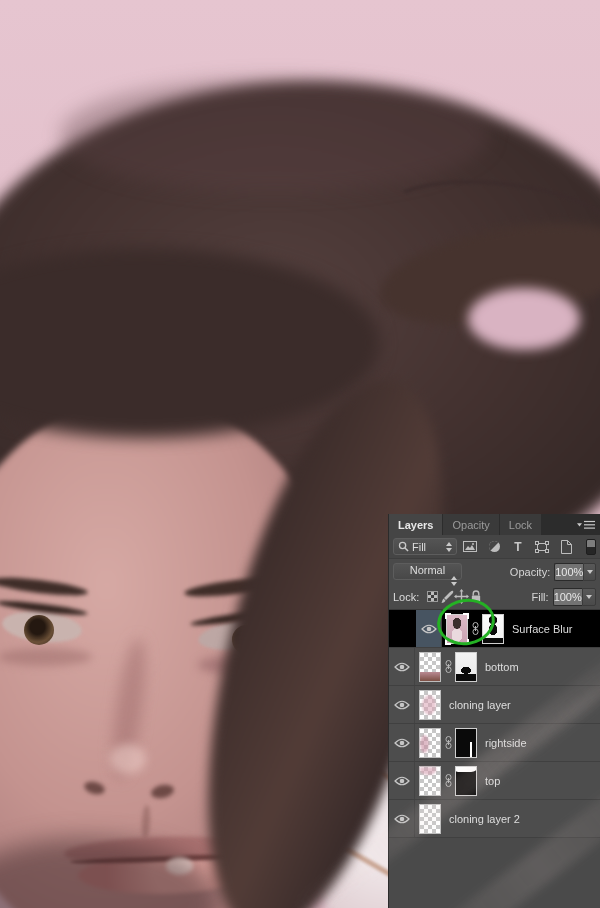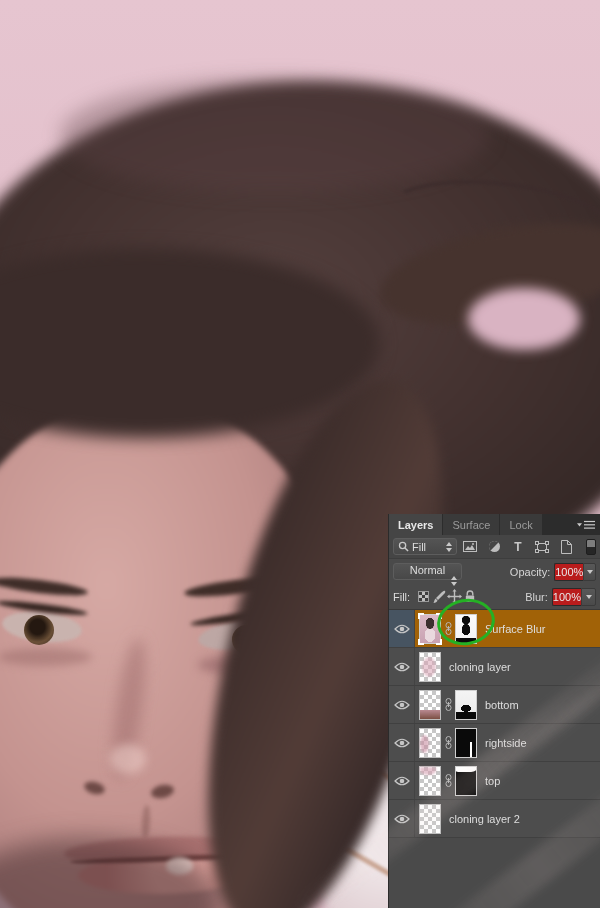--- a/index.html
+++ b/index.html
@@ -95,34 +95,34 @@
     border-top:4px solid #c9c9c9;}
   .fbtn{width:22px;height:17px;display:flex;align-items:center;justify-content:center;color:#c8c8c8;}
   .t-glyph{font-weight:bold;font-size:12px;color:#c8c8c8;}
   .ftoggle{margin-left:auto;width:10px;height:16px;border:1px solid #1e1e1e;border-radius:2px;
     background:linear-gradient(#7d7d7d 0 48%,#262626 48% 100%);}
   .blend-row,.lock-row{height:26px;display:flex;align-items:center;padding:0 4px;background:#4a4a4a;}
   .blend-row{border-top:1px solid #3d3d3d;}
   .lock-row{border-bottom:1px solid #393939;}
   .blend-combo{width:104px;flex-direction:column;}
   .rlabel{color:#d6d6d6;margin-left:auto;margin-right:4px;padding-left:48px;}
-  .vwell{width:38px;height:18px;background:#b91c1c;border:1px solid #2a2a2a;border-right:0;
+  .vwell{width:38px;height:18px;background:#737373;border:1px solid #2a2a2a;border-right:0;
     border-radius:2px 0 0 2px;display:flex;align-items:center;justify-content:center;color:#e8e8e8;}
   .vbtn{width:19px;height:18px;border:1px solid #3a3a3a;border-radius:0 2px 2px 0;
     background:linear-gradient(#585858,#4a4a4a);display:flex;align-items:center;justify-content:center;}
   .lock-label{margin-right:6px;}
   .lockbtn{width:20px;height:17px;display:flex;align-items:center;justify-content:center;color:#bdbdbd;}
   .chk-ico{width:11px;height:11px;background-color:#3f3f3f;border:1px solid #9a9a9a;
     background-image:linear-gradient(45deg,#bdbdbd 25%,transparent 25%,transparent 75%,#bdbdbd 75%),
       linear-gradient(45deg,#bdbdbd 25%,transparent 25%,transparent 75%,#bdbdbd 75%);
     background-size:6px 6px;background-position:0 0,3px 3px;}
   .rows{position:absolute;top:96px;left:0;right:0;bottom:0;overflow:hidden;}
   .lrow{height:38px;display:flex;align-items:center;background:#4d4d4d;
     border-bottom:1px solid #404040;position:relative;}
-  .lrow.selected{background:#a16207;}
+  .lrow.selected{background:#000000;padding-left:27px;}
   .eyecell{width:26px;height:100%;flex:0 0 26px;border-right:1px solid #434343;
     display:flex;align-items:center;justify-content:center;}
   .lrow.selected .eyecell{background:#475461;}
   .thumb{width:22px;height:30px;margin-left:4px;position:relative;flex:0 0 22px;}
   .checker{background-color:#fff;border:1px solid #bdbdbd;
     background-image:linear-gradient(45deg,#c7c7c7 25%,transparent 25%,transparent 75%,#c7c7c7 75%),
       linear-gradient(45deg,#c7c7c7 25%,transparent 25%,transparent 75%,#c7c7c7 75%);
     background-size:8px 8px;background-position:0 0,4px 4px;}
   .sm{position:absolute;border-radius:50%;filter:blur(1px);}
   .sm-a{left:2px;top:4px;width:14px;height:20px;background:rgba(216,160,178,.55);}
@@ -213,21 +213,21 @@
   <div class="ph ribbon2"></div>
   <div class="ph hair-right-curtain"></div>
 
   <div class="panel">
 
     <div class="tabbar">
       <div class="tab active">
           <span>Layers</span>
         </div>
       <div class="tab">
-          <span>Surface</span>
+          <span>Opacity</span>
         </div>
       <div class="tab">
           <span>Lock</span>
         </div>
       <div class="panel-menu">
         <svg width="18" height="10" viewBox="0 0 18 10">
             <path d="M0 3.2 L5 3.2 L2.5 6.4 Z" fill="#c9c9c9"></path>
             <g stroke="#c9c9c9" stroke-width="1.2">
               <line x1="7" y1="1.5" x2="18" y2="1.5"></line>
               <line x1="7" y1="4.8" x2="18" y2="4.8"></line>
@@ -294,41 +294,41 @@
       <span class="rlabel">Opacity:</span>
       <div class="vwell">
           <span>100%</span>
         </div>
       <div class="vbtn">
           <i class="tri-down"></i>
         </div>
     </div>
 
     <div class="lock-row">
-      <span class="lock-label">Fill:</span>
+      <span class="lock-label">Lock:</span>
       <div class="lockbtn">
           <i class="chk-ico"></i>
         </div>
       <div class="lockbtn">
         <svg width="14" height="14" viewBox="0 0 14 14">
             <path fill="#bdbdbd" d="M13 1c1 1-.5 2.5-1.5 3.5L6 10 4 8l5.5-5.5C10.5 1.5 12 0 13 1zM3.5 8.5 5.5 10.5c-.5 1.5-2 2.5-4 2.5.8-1 .5-3 2-4.5z"></path>
           </svg>
       </div>
       <div class="lockbtn">
         <svg width="15" height="15" viewBox="0 0 15 15">
             <path fill="#bdbdbd" d="M7.5 0 9.5 2.5 H8.2 V6.8 H12.5 V5.5 L15 7.5 12.5 9.5 V8.2 H8.2 V12.5 H9.5 L7.5 15 5.5 12.5 H6.8 V8.2 H2.5 V9.5 L0 7.5 2.5 5.5 V6.8 H6.8 V2.5 H5.5 Z"></path>
           </svg>
       </div>
       <div class="lockbtn">
         <svg width="12" height="13" viewBox="0 0 12 14">
             <path fill="none" stroke="#bdbdbd" stroke-width="1.5" d="M3 6V4a3 3 0 016 0v2"></path>
             <rect x="1.5" y="6" width="9" height="7" rx="1" fill="#bdbdbd"></rect>
           </svg>
       </div>
-      <span class="rlabel">Blur:</span>
+      <span class="rlabel">Fill:</span>
       <div class="vwell">
           <span>100%</span>
         </div>
       <div class="vbtn">
           <i class="tri-down"></i>
         </div>
     </div>
 
     <div class="rows">
 
@@ -357,33 +357,20 @@
       </div>
 
       <div class="lrow">
         <div class="eyecell">
           <svg width="16" height="10" viewBox="0 0 16 10">
               <path d="M1 5 Q8 -2.5 15 5 Q8 12.5 1 5Z" fill="none" stroke="#c6c6c6" stroke-width="1.2"></path>
               <circle cx="8" cy="5" r="2.3" fill="#c6c6c6"></circle>
             </svg>
         </div>
         <div class="thumb checker">
-            <i class="sm sm-a"></i>
-          </div>
-        <span class="lname-nomask">cloning layer</span>
-      </div>
-
-      <div class="lrow">
-        <div class="eyecell">
-          <svg width="16" height="10" viewBox="0 0 16 10">
-              <path d="M1 5 Q8 -2.5 15 5 Q8 12.5 1 5Z" fill="none" stroke="#c6c6c6" stroke-width="1.2"></path>
-              <circle cx="8" cy="5" r="2.3" fill="#c6c6c6"></circle>
-            </svg>
-        </div>
-        <div class="thumb checker">
             <i class="sm sm-b"></i>
           </div>
         <div class="chain">
           <svg width="9" height="13" viewBox="0 0 9 13">
               <rect x="2" y="0.5" width="5" height="5.5" rx="2.5" fill="none" stroke="#b5b5b5"></rect>
               <rect x="2" y="7" width="5" height="5.5" rx="2.5" fill="none" stroke="#b5b5b5"></rect>
               <line x1="4.5" y1="4" x2="4.5" y2="9" stroke="#b5b5b5"></line>
             </svg>
         </div>
         <div class="mask mask-bottom"></div>
@@ -391,20 +378,33 @@
       </div>
 
       <div class="lrow">
         <div class="eyecell">
           <svg width="16" height="10" viewBox="0 0 16 10">
               <path d="M1 5 Q8 -2.5 15 5 Q8 12.5 1 5Z" fill="none" stroke="#c6c6c6" stroke-width="1.2"></path>
               <circle cx="8" cy="5" r="2.3" fill="#c6c6c6"></circle>
             </svg>
         </div>
         <div class="thumb checker">
+            <i class="sm sm-a"></i>
+          </div>
+        <span class="lname-nomask">cloning layer</span>
+      </div>
+
+      <div class="lrow">
+        <div class="eyecell">
+          <svg width="16" height="10" viewBox="0 0 16 10">
+              <path d="M1 5 Q8 -2.5 15 5 Q8 12.5 1 5Z" fill="none" stroke="#c6c6c6" stroke-width="1.2"></path>
+              <circle cx="8" cy="5" r="2.3" fill="#c6c6c6"></circle>
+            </svg>
+        </div>
+        <div class="thumb checker">
             <i class="sm sm-c"></i>
           </div>
         <div class="chain">
           <svg width="9" height="13" viewBox="0 0 9 13">
               <rect x="2" y="0.5" width="5" height="5.5" rx="2.5" fill="none" stroke="#b5b5b5"></rect>
               <rect x="2" y="7" width="5" height="5.5" rx="2.5" fill="none" stroke="#b5b5b5"></rect>
               <line x1="4.5" y1="4" x2="4.5" y2="9" stroke="#b5b5b5"></line>
             </svg>
         </div>
         <div class="mask mask-dark">

